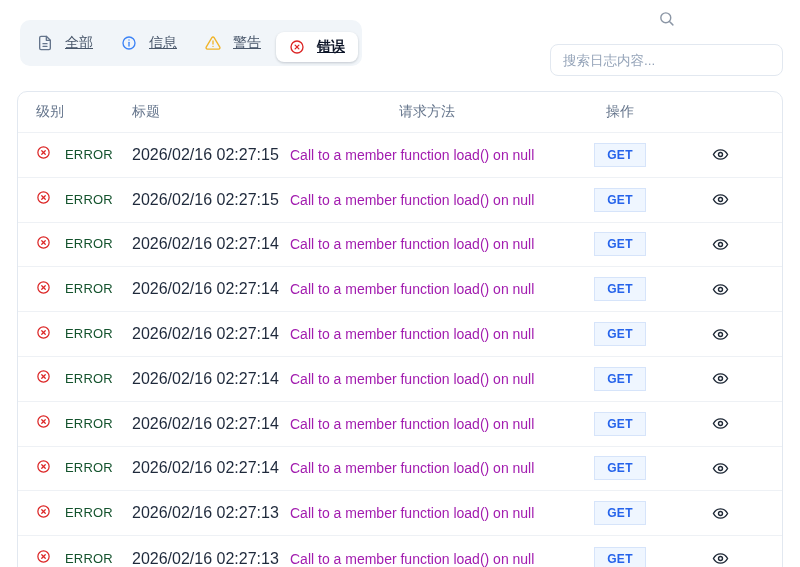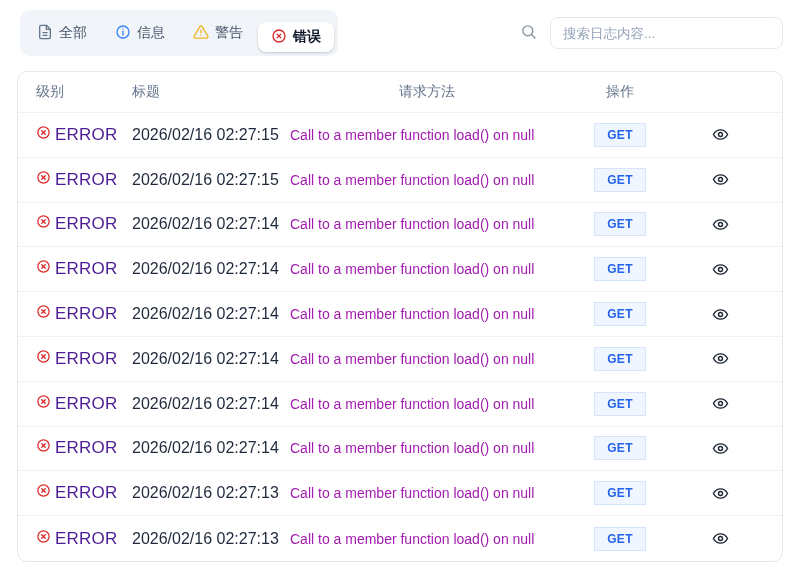--- a/index.html
+++ b/index.html
@@ -20,41 +20,43 @@
   .tab-group {
     display: inline-flex;
     align-items: center;
     background: #f1f5f9;
     border-radius: 10px;
     padding: 4px;
     gap: 2px;
   }
   .tab {
     display: inline-flex;
-    gap: 6px;
+    align-items: center;
+    gap: 12px;
     padding: 6px 13px;
     border-radius: 8px;
     font-size: 14px;
     font-weight: 500;
     color: #475569;
     cursor: pointer;
     border: none;
     background: transparent;
     white-space: nowrap;
+    text-decoration: underline;
   }
   .tab.active {
     background: #ffffff;
     color: #0f172a;
     font-weight: 600;
     box-shadow: 0 1px 3px rgba(15,23,42,.12), 0 1px 2px rgba(15,23,42,.08);
     margin-top: 8px;
   }
   .tab svg { display: block; }
 
-  .search-area { display: flex; align-items: center; gap: 13px; }
+  .search-area { display: flex; align-items: center; gap: 13px; flex-direction: column; }
   .search-input {
     width: 233px;
     height: 32px;
     border: 1px solid #e2e8f0;
     border-radius: 8px;
     padding: 0 12px;
     font-size: 13.5px;
     font-family: inherit;
     color: #1e293b;
     outline: none;
@@ -87,23 +89,23 @@
   .th.center, .td.center { text-align: center; }
   .trow {
     height: 44.8px;
     border-bottom: 1px solid #eef1f5;
   }
   .trow:last-child { border-bottom: none; }
 
   .level-cell {
     display: inline-flex;
     align-items: center;
-    gap: 4px;
-    color: #4c1d95;
-    font-size: 17px;
+    gap: 14px;
+    color: #14532d;
+    font-size: 13px;
     font-weight: 500;
     letter-spacing: .2px;
   }
   .time-cell { font-size: 16px; color: #1e293b; }
   .title-cell {
     font-size: 14px;
     color: #a21caf;
     white-space: nowrap;
     overflow: hidden;
     text-overflow: ellipsis;

